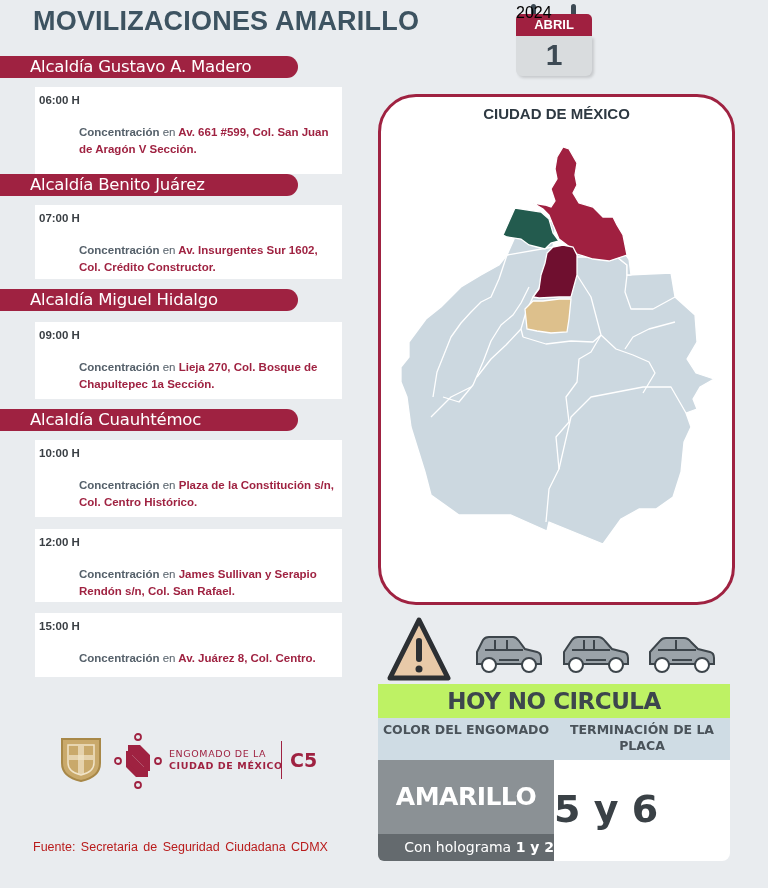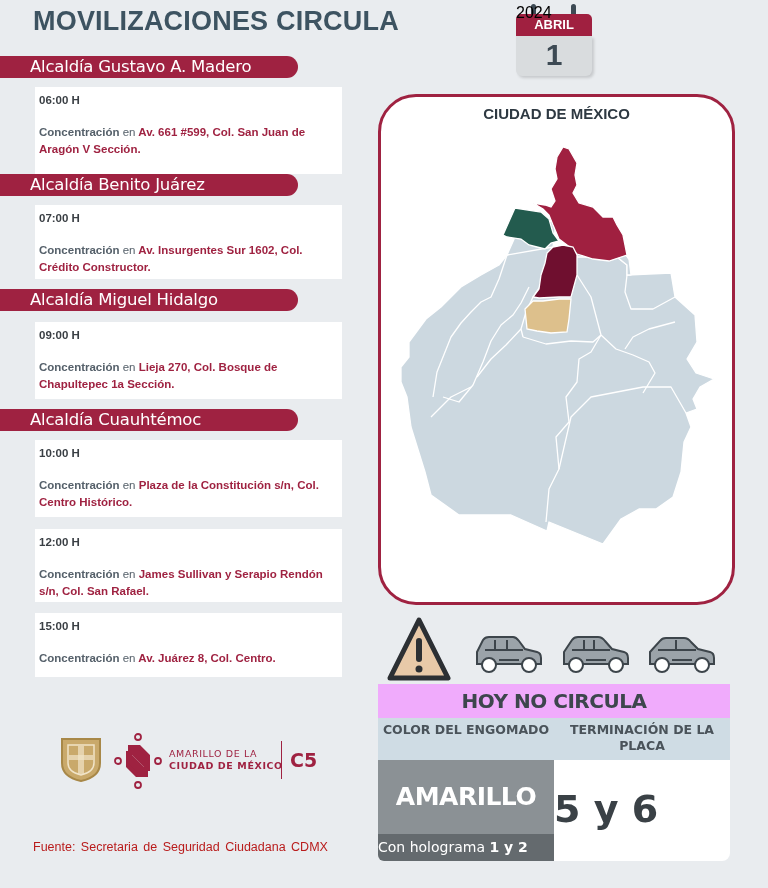--- a/index.html
+++ b/index.html
@@ -13,57 +13,57 @@
   .cal .ring { position: absolute; top: 0; width: 5px; height: 16px; background: #3d4a54; border-radius: 3px; }
   .cal .ring.l { left: 15px; } .cal .ring.r { left: 55px; }
   .cal .head { position: absolute; left: 0; top: 10px; width: 76px; height: 22px; background: #a02040; border-radius: 5px 5px 0 0; color: #fff; font-weight: 700; font-size: 13px; text-align: center; line-height: 22px; }
   .cal .body { position: absolute; left: 0; top: 32px; width: 76px; height: 40px; background: #d9dcde; border-radius: 0 0 6px 6px; box-shadow: 2px 2px 3px rgba(0,0,0,0.15); color: #3d4a54; font-weight: 700; font-size: 30px; text-align: center; line-height: 38px; }
 
   
   .sec { position: absolute; left: 0; width: 298px; height: 22px; background: #9f2241; border-radius: 0 12px 12px 0; color: #fff; font-size: 16.5px; line-height: 22px; padding-left: 30px; font-family: "DejaVu Sans", sans-serif; font-weight: 400; letter-spacing: -0.2px; }
 
   .card { position: absolute; left: 35px; width: 307px; background: #fff; padding: 7px 4px 0 4px; font-size: 11.5px; }
   .card .time { font-weight: 700; color: #3a3f44; font-size: 11.5px; }
-  .card .desc { margin-top: 18px; line-height: 17px; color: #55606a; font-weight: 700; }
+  .card .desc { margin-top: 18px; line-height: 17px; color: #55606a; font-weight: 700; margin-left: 40px; }
   .card .desc .en { font-weight: 400; color: #55606a; }
   .card .desc .addr { color: #9f2241; font-weight: 700; }
 
   
   .mapbox { position: absolute; left: 378px; top: 94px; width: 357px; height: 511px; border: 3px solid #9f2241; border-radius: 38px; background: #fff; }
   .mapbox .mtitle { position: absolute; top: 8px; left: 0; width: 100%; text-align: center; font-size: 15px; font-weight: 700; color: #2e3942; }
   .mapbox svg { position: absolute; left: 0; top: 0; }
 
   
   .warn { position: absolute; left: 386px; top: 616px; }
   .car { position: absolute; top: 634px; }
-  .hnc-head { position: absolute; left: 378px; top: 684px; width: 352px; height: 34px; background: #f0abfc; color: #3d464d; font-weight: 700; font-size: 20px; text-align: center; line-height: 34px; font-family: "DejaVu Sans", sans-serif; letter-spacing: -0.5px; }
+  .hnc-head { position: absolute; left: 378px; top: 684px; width: 352px; height: 34px; background: #bef264; color: #3d464d; font-weight: 700; font-size: 23px; text-align: center; line-height: 34px; font-family: "DejaVu Sans", sans-serif; letter-spacing: -0.5px; }
   .hnc-sub { position: absolute; left: 378px; top: 718px; width: 352px; height: 42px; background: #cfdce4; }
   .hnc-sub .c { position: absolute; top: 4px; width: 176px; text-align: center; color: #4a535a; font-weight: 700; font-size: 12.5px; line-height: 16px; font-family: "DejaVu Sans", sans-serif; }
   .hnc-color { position: absolute; left: 378px; top: 760px; width: 176px; height: 74px; background: #8b9195; color: #fff; font-weight: 700; font-size: 25px; text-align: center; line-height: 74px; font-family: "DejaVu Sans", sans-serif; letter-spacing: -0.5px; }
-  .hnc-holo { position: absolute; left: 378px; top: 834px; width: 176px; height: 27px; background: #646a6e; color: #fff; font-size: 14px; text-align: left; line-height: 27px; border-radius: 0 0 0 6px; font-family: "DejaVu Sans", sans-serif; }
+  .hnc-holo { position: absolute; left: 378px; top: 834px; width: 176px; height: 27px; background: #646a6e; color: #fff; font-size: 14px; text-align: right; line-height: 27px; border-radius: 0 0 0 6px; font-family: "DejaVu Sans", sans-serif; }
   .hnc-holo b { font-weight: 700; }
   .hnc-plate { position: absolute; left: 554px; top: 760px; width: 176px; height: 101px; background: #fff; border-radius: 0 0 8px 0; color: #3a4146; font-weight: 700; font-size: 38px; text-align: left; line-height: 98px; font-family: "DejaVu Sans", sans-serif; }
 
   
   .logo-shield { position: absolute; left: 60px; top: 737px; }
   .logo-cdmx { position: absolute; left: 114px; top: 733px; }
   .gob-text { position: absolute; left: 169px; top: 748px; font-family: "DejaVu Sans", sans-serif; font-size: 9.5px; line-height: 12px; letter-spacing: 0.6px; }
   .gob-text .l1 { color: #9f2241; font-weight: 400; }
   .gob-text .l2 { color: #9f2241; font-weight: 700; }
   .vsep { position: absolute; left: 281px; top: 741px; width: 1px; height: 38px; background: #9f2241; }
   .c5 { position: absolute; left: 290px; top: 749px; color: #9f2241; font-weight: 700; font-size: 19px; font-family: "DejaVu Sans", sans-serif; }
 
   .fuente { position: absolute; left: 33px; top: 840px; font-size: 12.5px; color: #b91c1c; font-weight: 400; word-spacing: 2px; font-family: "Liberation Sans", sans-serif; }
 </style>
 </head>
 <body>
 
 <div class="page">
 
-  <div class="title">MOVILIZACIONES CIRCULA</div>
+  <div class="title">MOVILIZACIONES AMARILLO</div>
 
   <div class="cal">
     <div class="ring l"></div>
     <div class="ring r"></div>
     <div class="head">ABRIL</div>
     <div class="body">1</div>
   </div>
   <div class="cal year" style="position:absolute;">2024</div>
 
   <div class="sec" style="top:56px;">Alcaldía Gustavo A. Madero</div>
@@ -216,20 +216,20 @@
     <circle cx="4" cy="28" r="3" fill="none" stroke="#9f2241" stroke-width="1.8"></circle>
     <circle cx="44" cy="28" r="3" fill="none" stroke="#9f2241" stroke-width="1.8"></circle>
     <g fill="#9f2241">
       <path d="M14,12 L26,12 L36,22 L36,30 L30,30 L30,24 L24,18 L14,18 Z"></path>
       <path d="M34,44 L22,44 L12,34 L12,26 L18,26 L18,32 L24,38 L34,38 Z"></path>
       <path d="M12,18 L18,18 L18,22 L30,34 L30,40 L24,40 L12,28 Z"></path>
       <path d="M36,38 L30,38 L30,34 L18,22 L18,16 L24,16 L36,28 Z"></path>
     </g>
   </svg>
   <div class="gob-text">
-    <div class="l1">AMARILLO DE LA</div>
+    <div class="l1">ENGOMADO DE LA</div>
     <div class="l2">CIUDAD DE MÉXICO</div>
   </div>
   <div class="vsep"></div>
   <div class="c5">C5</div>
 
   <div class="fuente">Fuente:  Secretaria de  Seguridad  Ciudadana  CDMX</div>
 </div>
 
 </body></html>

